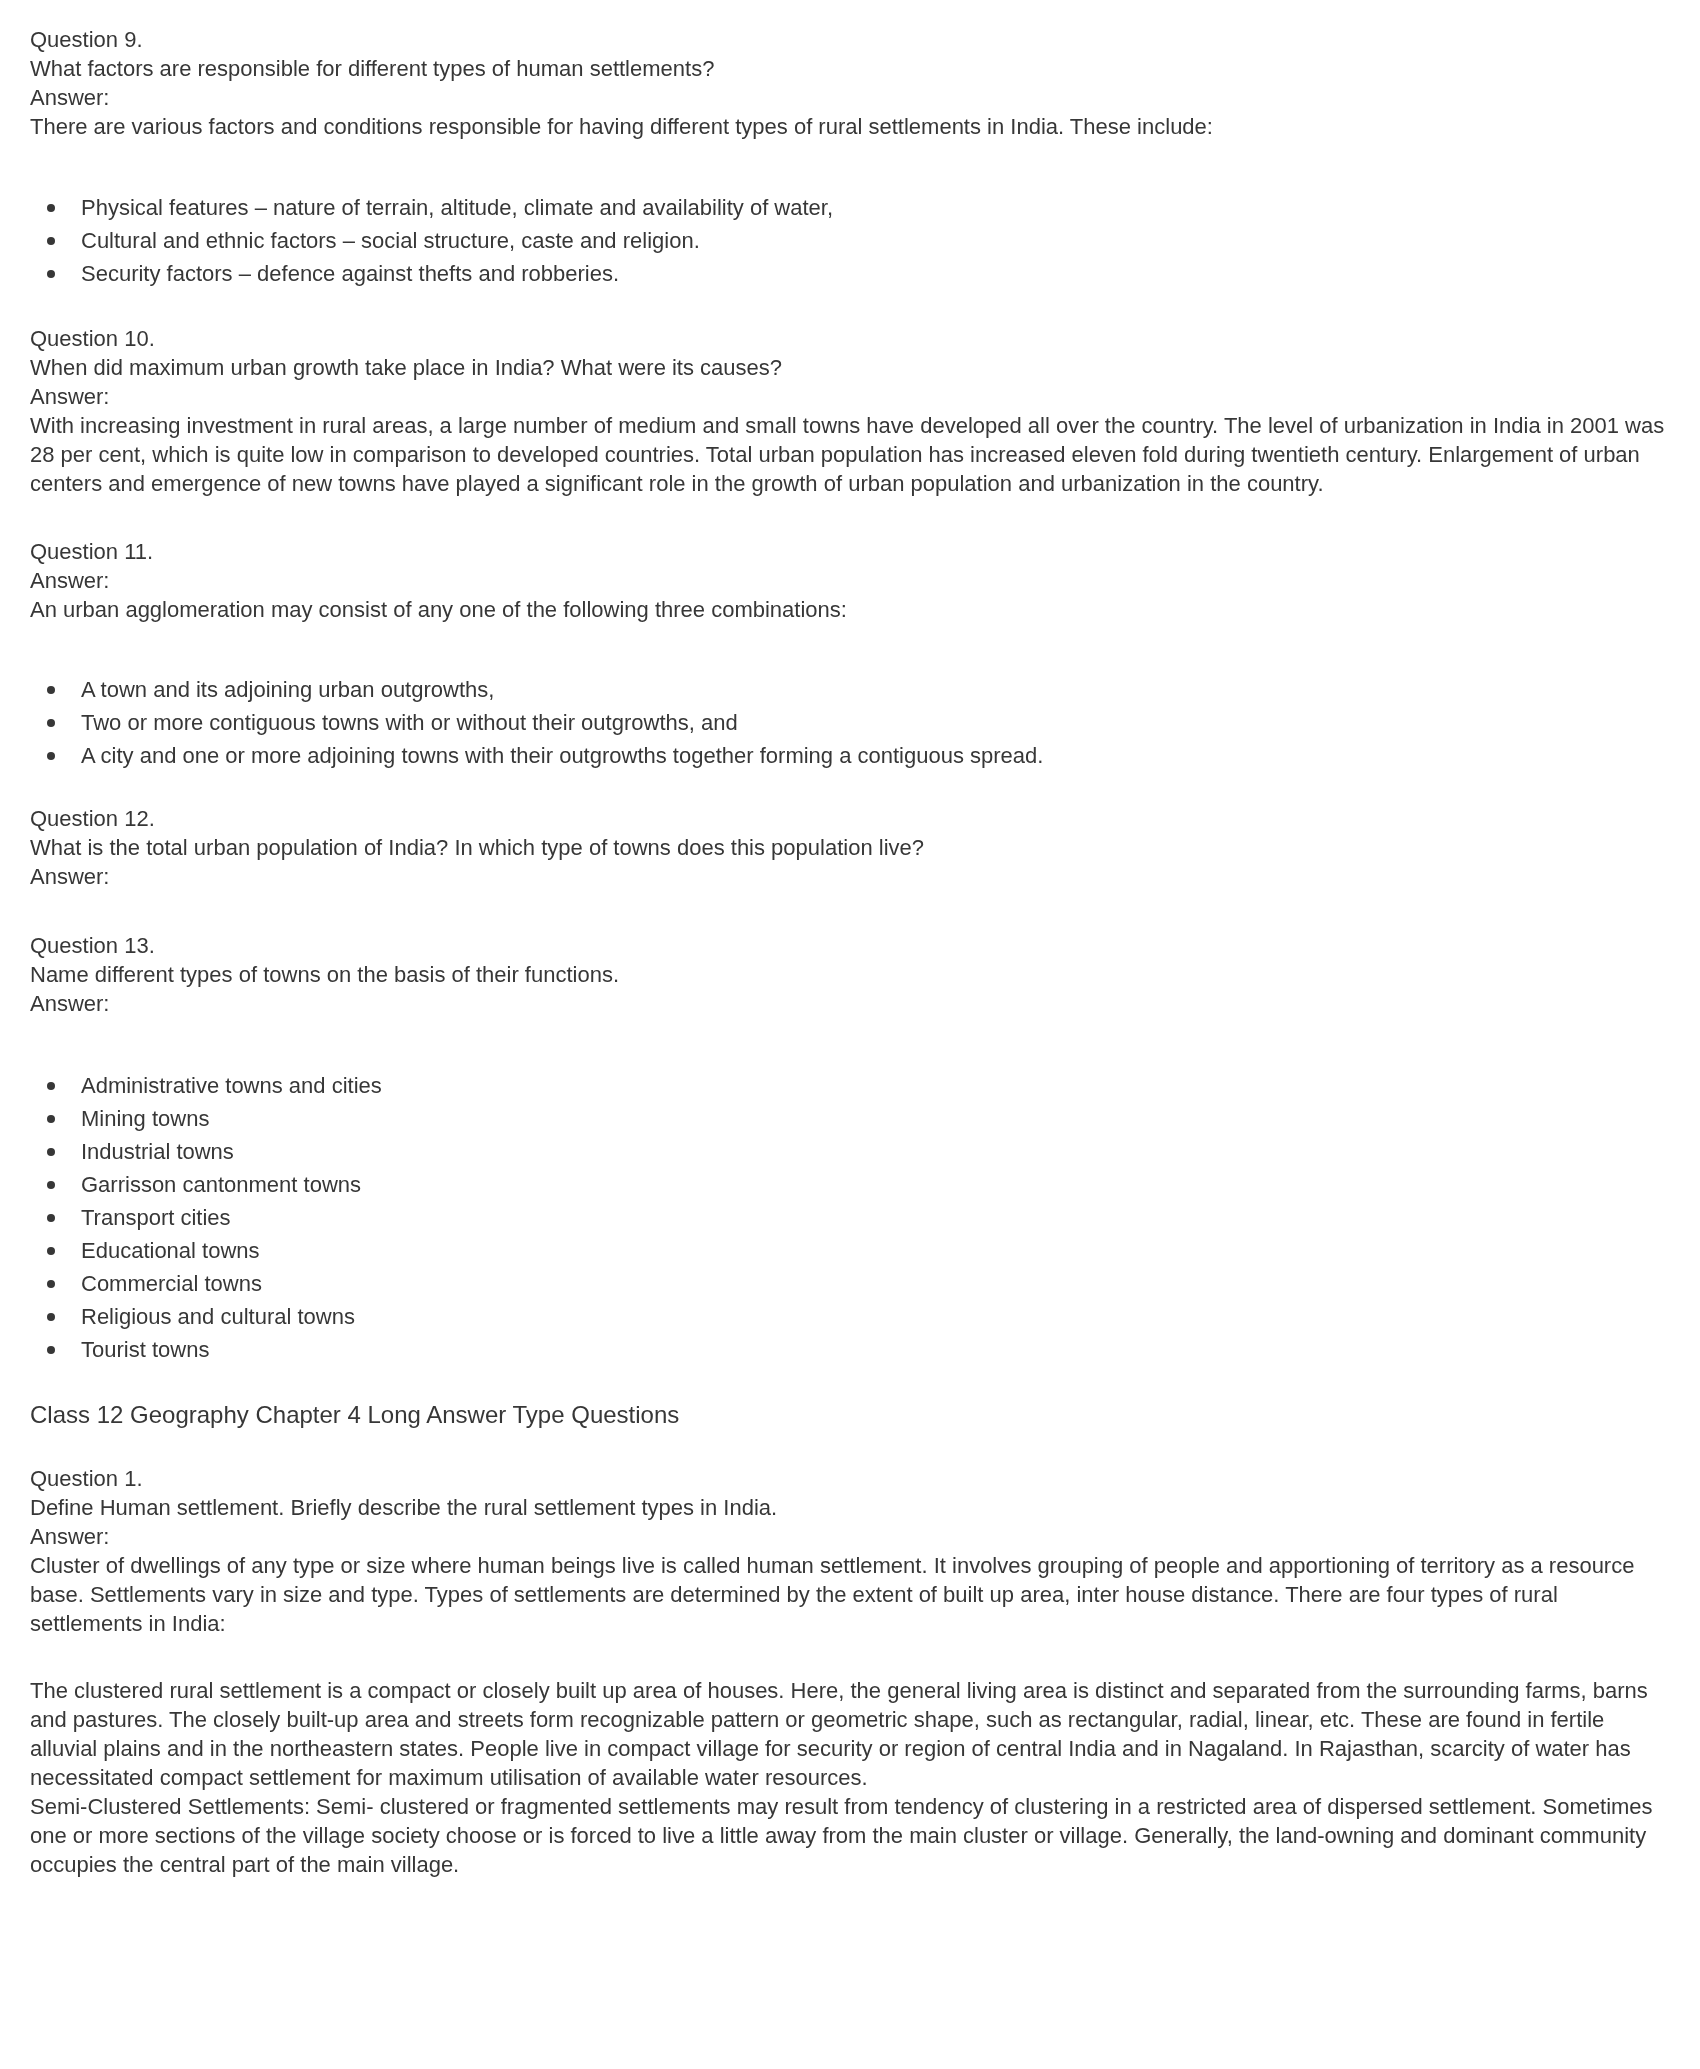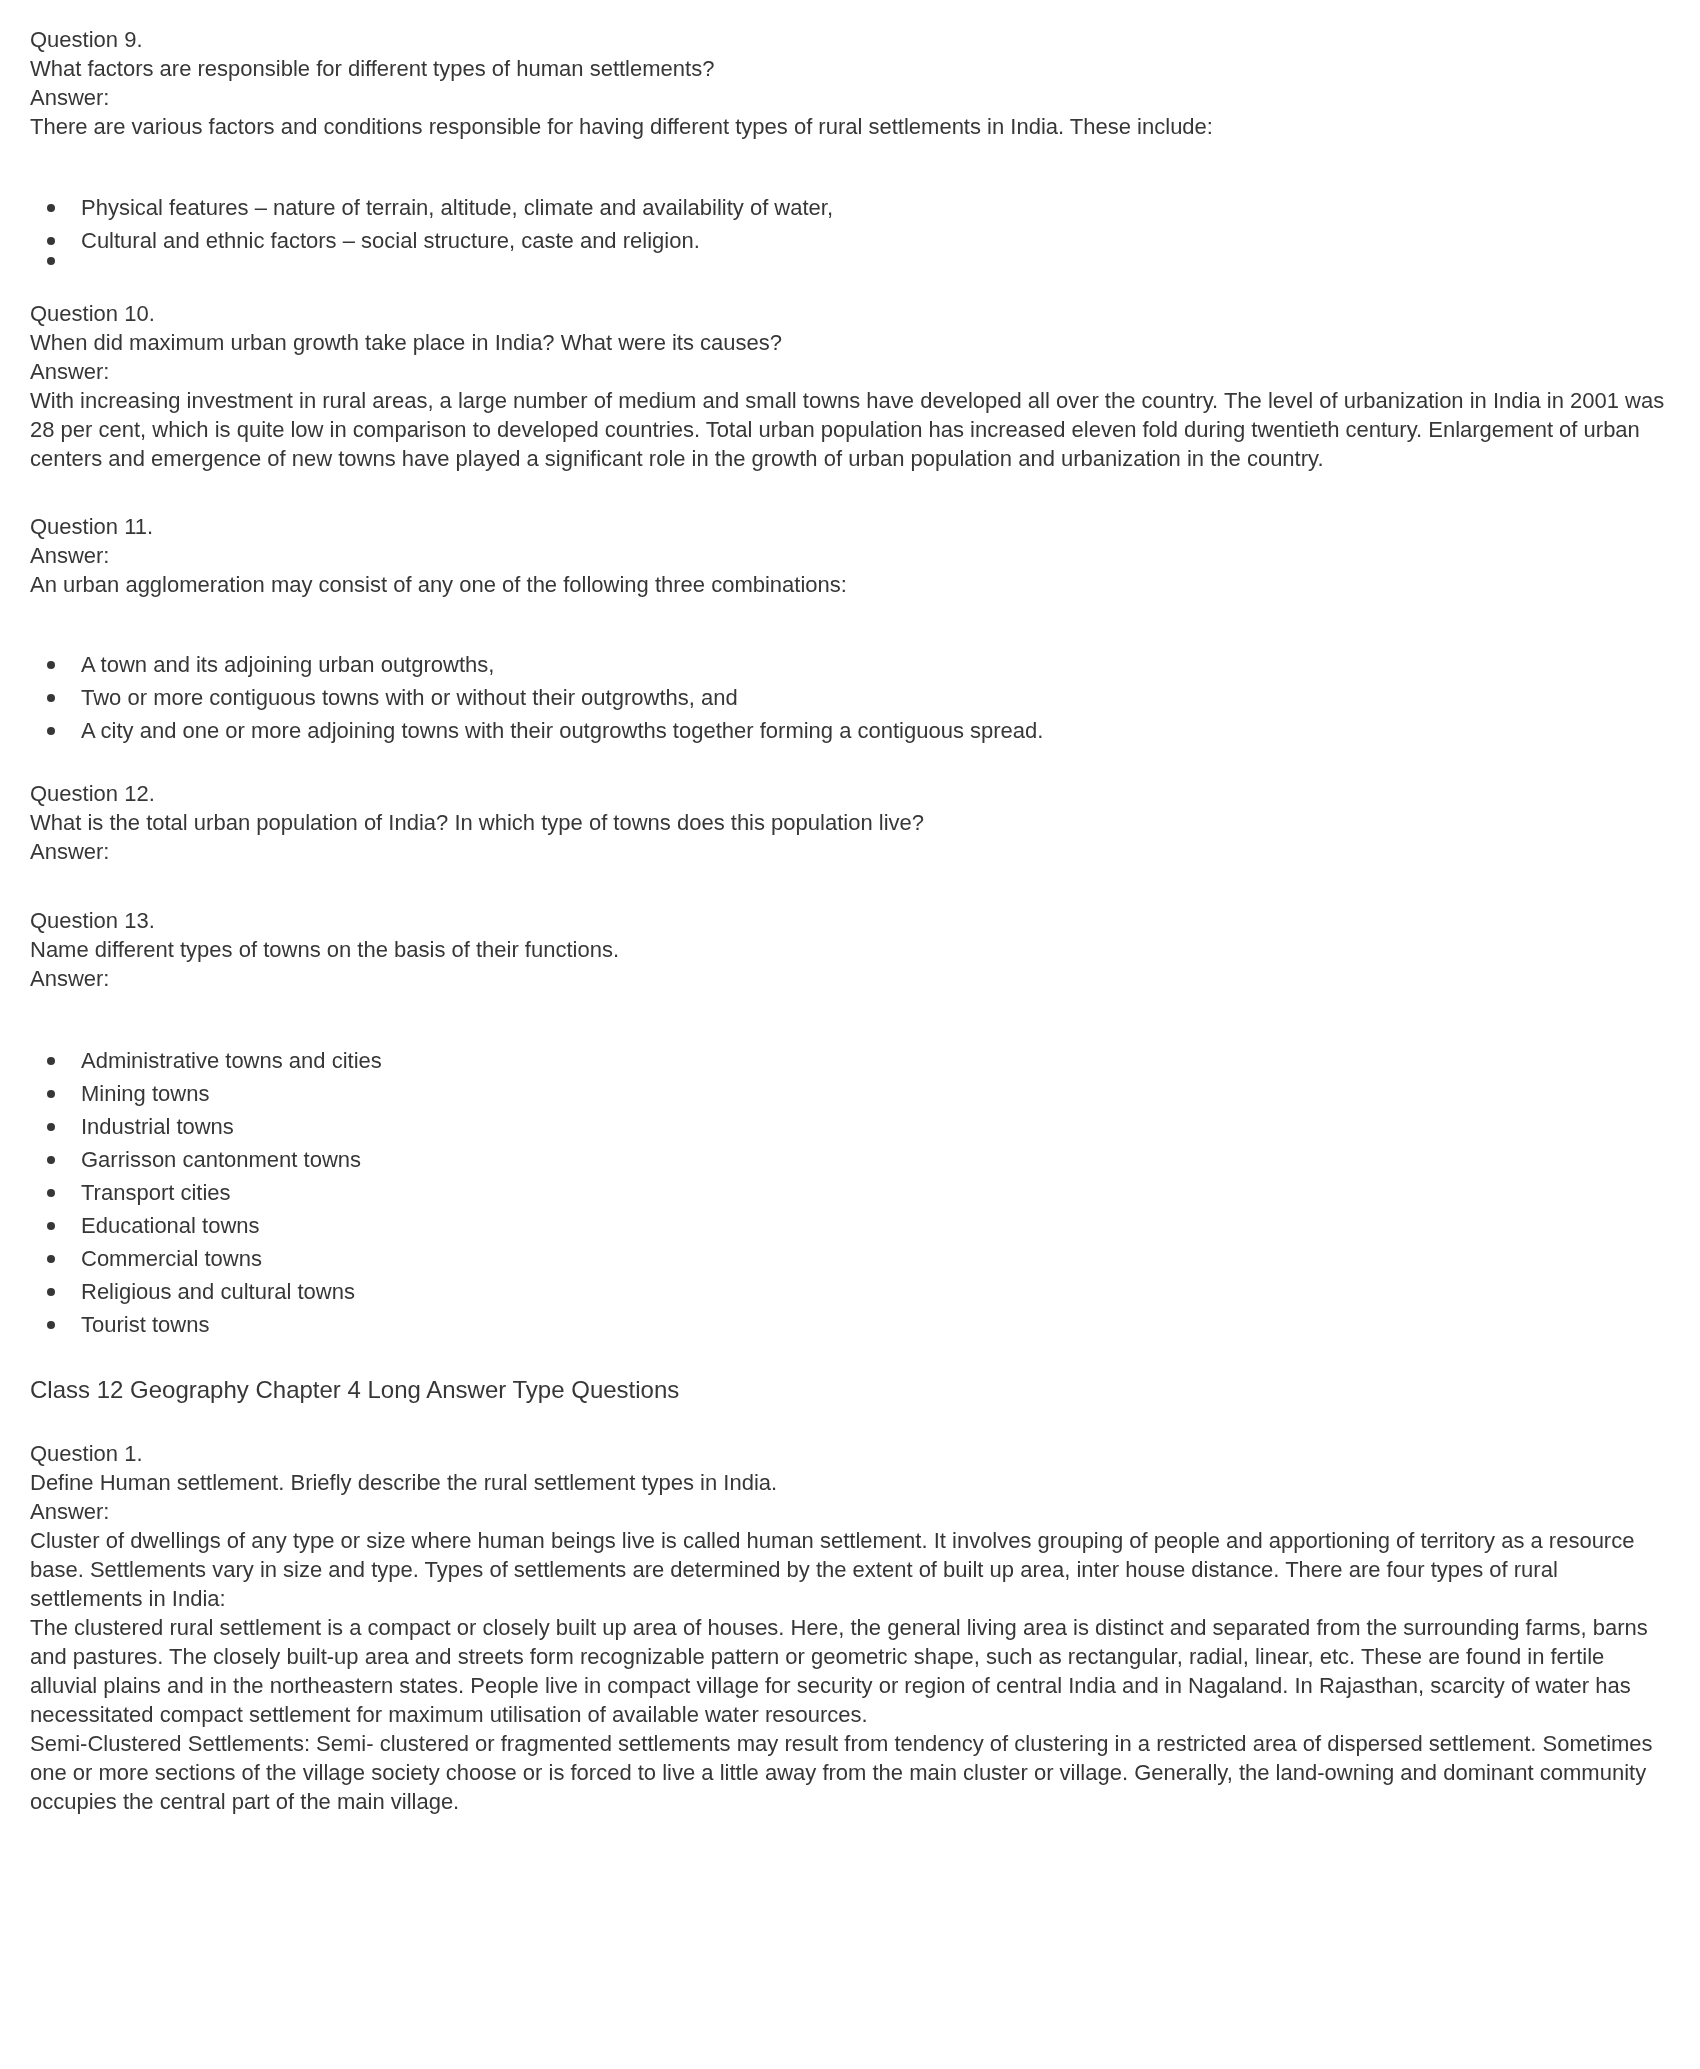--- a/index.html
+++ b/index.html
@@ -32,21 +32,21 @@
   .section-heading {
     font-size: 24px;
     font-weight: 400;
     line-height: 38px;
     margin: 0;
     color: #373737;
   }
   .mt30 { margin-top: 30px; }
   .mt32 { margin-top: 32px; }
   .mt34 { margin-top: 34px; }
-  .mt38 { }
+  .mt38 { margin-top: 38px; }
   .mt39 { margin-top: 39px; }
   .mt40 { margin-top: 40px; }
   .mt49 { margin-top: 49px; }
   .mt50 { margin-top: 50px; }
   .mt51 { margin-top: 51px; }
   .mt53 { }
 </style>
 </head>
 <body>
 
@@ -63,20 +63,21 @@
     <li class="bullet-item">
       <span class="dot"></span>
       <span class="bullet-text">Physical features – nature of terrain, altitude, climate and availability of water,</span>
     </li>
     <li class="bullet-item">
       <span class="dot"></span>
       <span class="bullet-text">Cultural and ethnic factors – social structure, caste and religion.</span>
     </li>
     <li class="bullet-item">
       <span class="dot"></span>
+      <span class="bullet-text">Security factors – defence against thefts and robberies.</span>
     </li>
   </ul>
 
   <section class="mt34">
     <div class="line">Question 10.</div>
     <div class="line">When did maximum urban growth take place in India? What were its causes?</div>
     <div class="line">Answer:</div>
     <div class="para">With increasing investment in rural areas, a large number of medium and small towns have developed all over the country. The level of urbanization in India in 2001 was 28 per cent, which is quite low in comparison to developed countries. Total urban population has increased eleven fold during twentieth century. Enlargement of urban centers and emergence of new towns have played a significant role in the growth of urban population and urbanization in the country.</div>
   </section>
 

